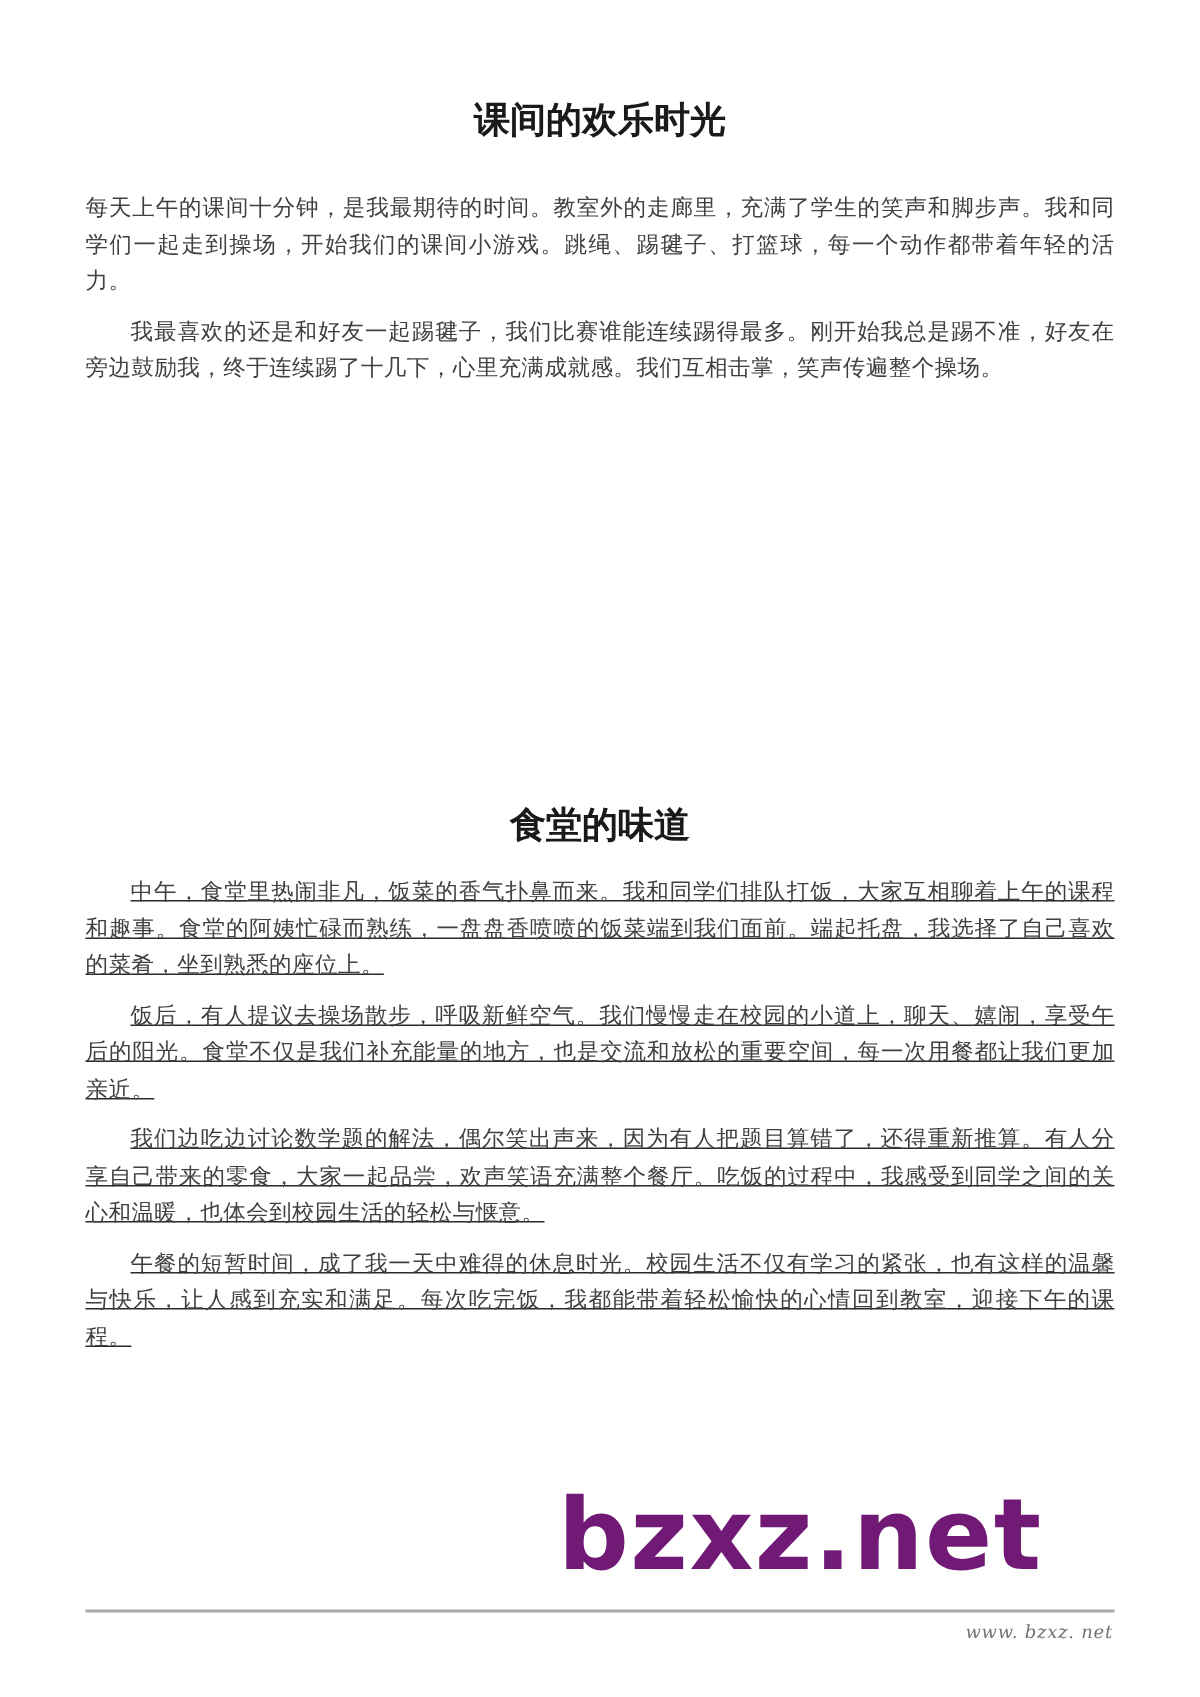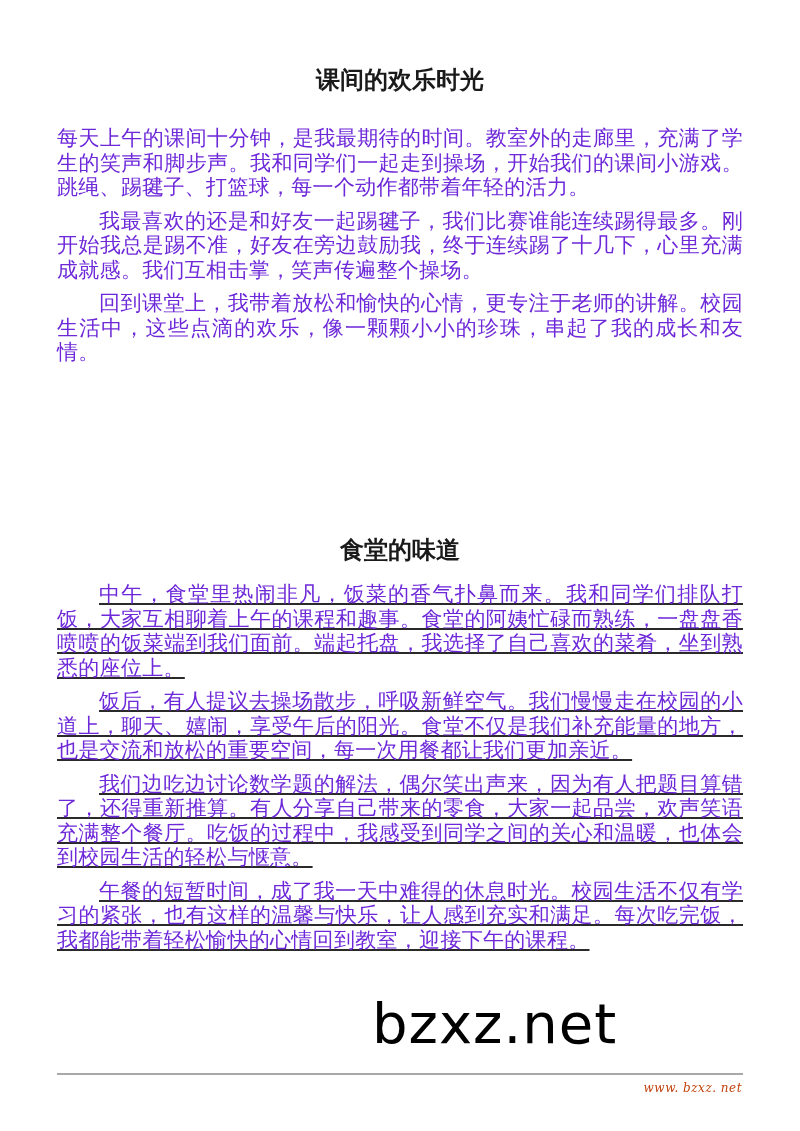--- a/index.html
+++ b/index.html
@@ -32,74 +32,73 @@
       text-align: center;
       font-family: "DejaVu Sans", "Liberation Sans", sans-serif;
       font-weight: bold;
       font-size: 24px;
       line-height: 28px;
       color: #1a1a1a;
       letter-spacing: 0px;
     }
     .para {
       margin: 0 0 9px 0;
-      font-size: 21px;
+      font-size: 15px;
       line-height: 24.5px;
       text-align: justify;
       text-indent: 2em;
       letter-spacing: 0.3px;
-      color: #6d28d9;
+      color: #404040;
     }
     .para.no-indent {
       text-indent: 0;
     }
     .watermark {
       position: absolute;
       left: 372px;
       top: 982px;
       font-family: "DejaVu Sans", "Liberation Sans", sans-serif;
-      font-weight: normal;
-      font-size: 56px;
+      font-weight: bold;
+      font-size: 66px;
       line-height: 84px;
-      color: #000000;
+      color: #701a75;
       letter-spacing: 1px;
       user-select: none;
     }
     .footer-rule {
       position: absolute;
       left: 57px;
       top: 1073px;
       width: 686px;
       height: 2px;
       background: #a8a8a8;
     }
     .footer-url {
       position: absolute;
       right: 58px;
       top: 1080px;
       font-family: "DejaVu Serif", "Liberation Serif", serif;
       font-style: italic;
       font-size: 12px;
       line-height: 16px;
-      color: #c2410c;
+      color: #737373;
       letter-spacing: 0.5px;
     }
   </style>
 </head>
 <body>
 
 <div class="page">
 
   <div class="section" style="top:66px;">
     <h1 class="section-title">课间的欢乐时光</h1>
   </div>
   <div class="section" style="top:126px;">
     <p class="para no-indent">每天上午的课间十分钟，是我最期待的时间。教室外的走廊里，充满了学生的笑声和脚步声。我和同学们一起走到操场，开始我们的课间小游戏。跳绳、踢毽子、打篮球，每一个动作都带着年轻的活力。</p>
     <p class="para">我最喜欢的还是和好友一起踢毽子，我们比赛谁能连续踢得最多。刚开始我总是踢不准，好友在旁边鼓励我，终于连续踢了十几下，心里充满成就感。我们互相击掌，笑声传遍整个操场。</p>
-    <p class="para">回到课堂上，我带着放松和愉快的心情，更专注于老师的讲解。校园生活中，这些点滴的欢乐，像一颗颗小小的珍珠，串起了我的成长和友情。</p>
   </div>
 
   <div class="section" style="top:536px;">
     <h1 class="section-title">食堂的味道</h1>
   </div>
   <div class="section" style="top:582px;text-decoration:underline;">
     <p class="para">中午，食堂里热闹非凡，饭菜的香气扑鼻而来。我和同学们排队打饭，大家互相聊着上午的课程和趣事。食堂的阿姨忙碌而熟练，一盘盘香喷喷的饭菜端到我们面前。端起托盘，我选择了自己喜欢的菜肴，坐到熟悉的座位上。</p>
     <p class="para">饭后，有人提议去操场散步，呼吸新鲜空气。我们慢慢走在校园的小道上，聊天、嬉闹，享受午后的阳光。食堂不仅是我们补充能量的地方，也是交流和放松的重要空间，每一次用餐都让我们更加亲近。</p>
     <p class="para">我们边吃边讨论数学题的解法，偶尔笑出声来，因为有人把题目算错了，还得重新推算。有人分享自己带来的零食，大家一起品尝，欢声笑语充满整个餐厅。吃饭的过程中，我感受到同学之间的关心和温暖，也体会到校园生活的轻松与惬意。</p>
     <p class="para">午餐的短暂时间，成了我一天中难得的休息时光。校园生活不仅有学习的紧张，也有这样的温馨与快乐，让人感到充实和满足。每次吃完饭，我都能带着轻松愉快的心情回到教室，迎接下午的课程。</p>

